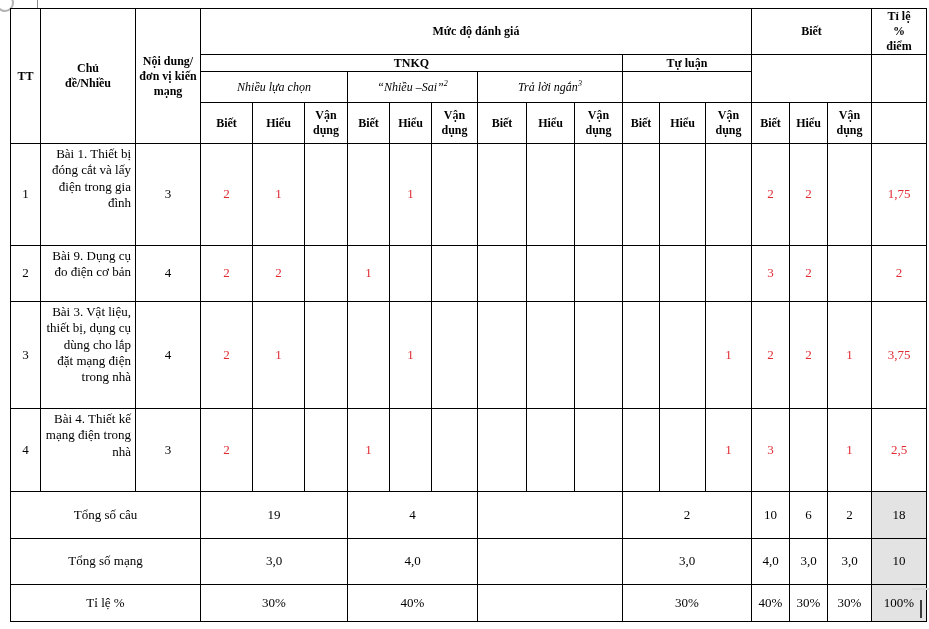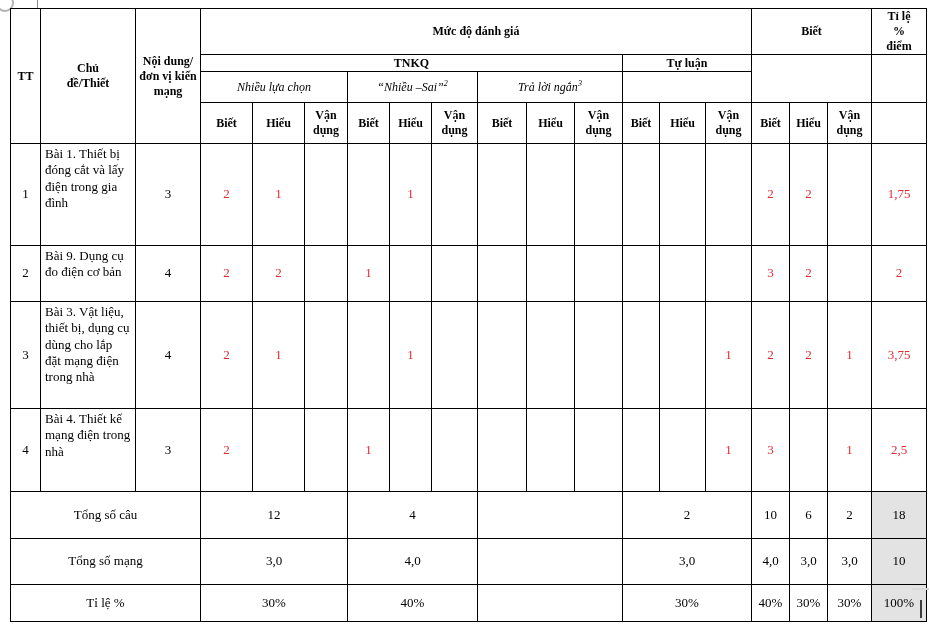--- a/index.html
+++ b/index.html
@@ -11,21 +11,21 @@
   table{border-collapse:collapse;table-layout:fixed;}
   th,td{
     border:1px solid #000;padding:0 2px;text-align:center;vertical-align:middle;
     overflow:hidden;line-height:1.25;
   }
   th{font-weight:bold;font-size:12px;margin-top:40px;}
   th.sub{font-weight:normal;font-style:italic;font-size:12px;}
   th.sub sup{font-size:8px;font-style:italic;}
   td{font-size:13px;}
   .pre{white-space:pre-line;}
-  .topic{text-align:left;vertical-align:top;padding:2px 4px;font-size:13px;}
+  .topic{text-align:right;vertical-align:top;padding:2px 4px;font-size:13px;}
   .val{color:var(--val-red,#e02b33);}
   .flabel{font-weight:normal;}
   .shaded{background:var(--shade,#e3e3e3);}
   
   .rA{height:44px}.rB{height:17px}.rC{height:31px}.rD{height:41px}
   .r1{height:102px}.r2{height:56px}.r3{height:107px}.r4{height:83px}
   .f1{height:47px}.f2{height:46px}.f3{height:37px}
   
   .handle{
     position:absolute;left:-4px;top:-6px;width:14px;height:14px;
@@ -62,21 +62,21 @@
     <col style="width:38px">
         <col style="width:38px">
         <col style="width:44px">
     <col style="width:55px">
   </colgroup>
 
   <tbody>
         <tr class="rA">
     <th rowspan="4">TT</th>
     <th rowspan="4" class="pre">Chủ
-đề/Thiết</th>
+đề/Nhiều</th>
     <th rowspan="4" class="pre">Nội dung/
 đơn vị kiến
 mạng</th>
     <th colspan="12">Mức độ đánh giá</th>
     <th colspan="3">Biết</th>
     <th class="pre">Tỉ lệ
 %
 điểm</th>
   </tr>
 
@@ -196,21 +196,21 @@
     <td class="val"></td>
     <td class="val">1</td>
     <td class="val">3</td>
     <td class="val"></td>
     <td class="val">1</td>
     <td class="val">2,5</td>
   </tr>
 
   <tr class="f1">
     <td colspan="3" class="flabel">Tổng số câu</td>
-    <td colspan="3">12</td>
+    <td colspan="3">19</td>
     <td colspan="3">4</td>
     <td colspan="3"></td>
     <td colspan="3">2</td>
     <td>10</td>
     <td>6</td>
     <td>2</td>
     <td class="shaded">18</td>
   </tr>
 
   <tr class="f2">

